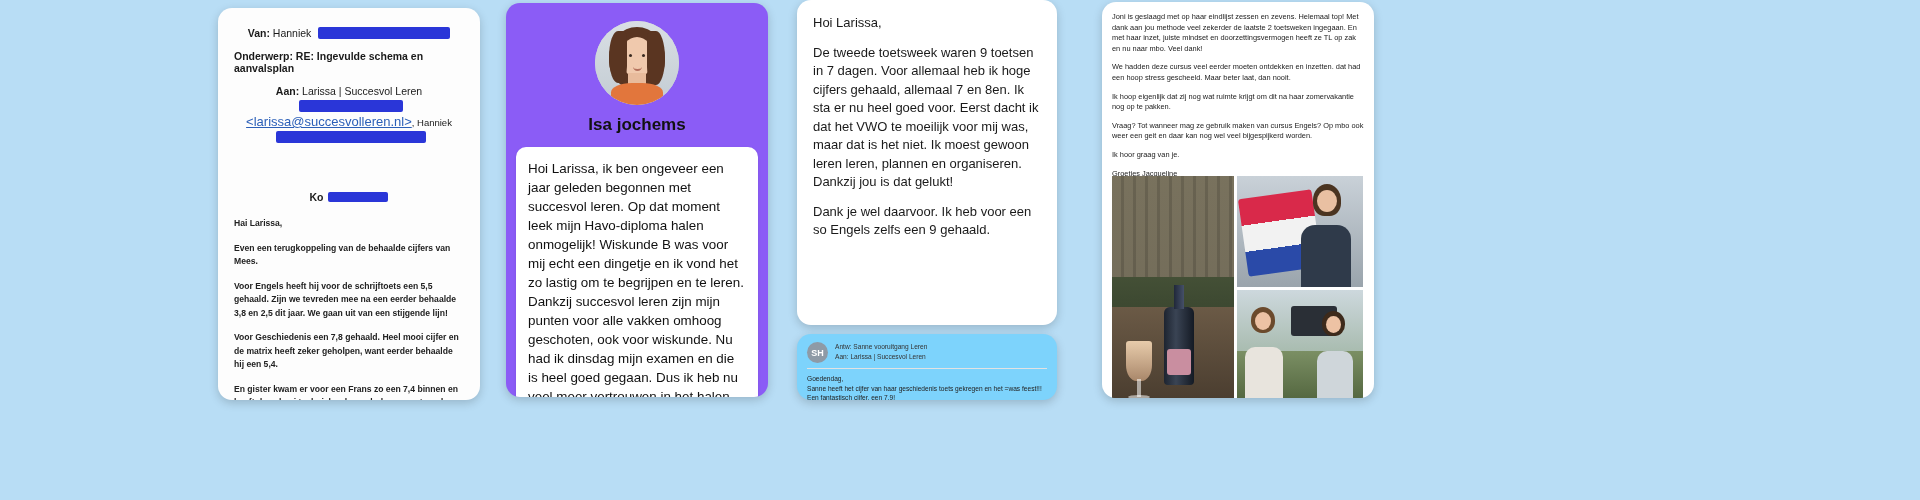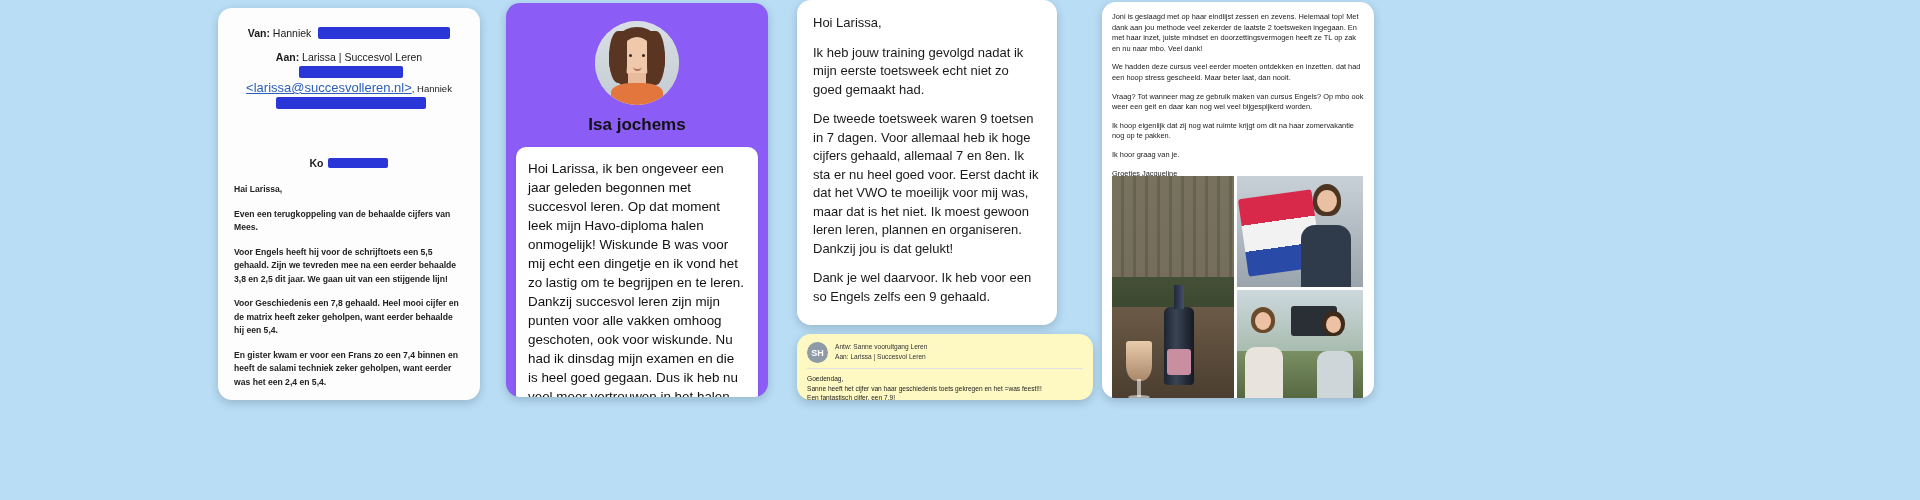--- a/index.html
+++ b/index.html
@@ -161,24 +161,24 @@
   #card-finn p {
     margin: 0 0 11px 0;
     font-size: 13px;
     line-height: 18.5px;
   }
 
   
   #card-sanne {
     left: 797px;
     top: 334px;
-    width: 296px;
+    width: 260px;
     height: 66px;
     padding: 8px 10px;
-    background: #fef9c3;
+    background: #7dd3fc;
   }
   #card-sanne .row { display: flex; gap: 7px; align-items: flex-start; }
   .av-initials {
     width: 21px; height: 21px; border-radius: 50%;
     background: #8e9aa6; color: #fff;
     font-size: 9px; font-weight: bold;
     display: flex; align-items: center; justify-content: center;
     flex: 0 0 auto;
   }
   #card-sanne .meta { font-size: 6.6px; line-height: 10px; color: #333; }
@@ -264,20 +264,24 @@
 
 <div class="stage">
 
   <div class="card" id="card-email">
     <div class="hdr-line">
       <span class="lbl">Van:</span>
       <span>Hanniek</span>
       <span class="redact thick" style="width:132px;margin-left:4px;"></span>
     </div>
 
+    <div class="subject">
+      <span class="lbl">Onderwerp:</span>
+      <span>RE: Ingevulde schema en aanvalsplan</span>
+    </div>
 
     <div class="hdr-line">
       <span class="lbl">Aan:</span>
       <span>Larissa | Succesvol Leren</span>
       <span class="redact thick" style="width:104px;margin-left:4px;"></span>
       <br>
       <span class="mail-link">&lt;larissa@succesvolleren.nl&gt;</span><span style="font-size:9.5px;">, Hanniek</span>
       <span class="redact thick" style="width:150px;margin-left:4px;"></span>
     </div>
 
@@ -313,21 +317,20 @@
     </div>
     <div class="name">Isa jochems</div>
     <div class="quote-box">
       <p>Hoi Larissa, ik ben ongeveer een jaar geleden begonnen met succesvol leren. Op dat moment leek mijn Havo-diploma halen onmogelijk! Wiskunde B was voor mij echt een dingetje en ik vond het zo lastig om te begrijpen en te leren. Dankzij succesvol leren zijn mijn punten voor alle vakken omhoog geschoten, ook voor wiskunde. Nu had ik dinsdag mijn examen en die is heel goed gegaan. Dus ik heb nu veel meer vertrouwen in het halen van mijn Havo-diploma!!</p>
 
     </div>
   </div>
 
   <div class="card" id="card-finn">
     <p>Hoi Larissa,</p>
-    <p>Ik heb jouw training gevolgd nadat ik mijn eerste toetsweek echt niet zo goed gemaakt had.</p>
     <p>De tweede toetsweek waren 9 toetsen in 7 dagen. Voor allemaal heb ik hoge cijfers gehaald, allemaal 7 en 8en. Ik sta er nu heel goed voor. Eerst dacht ik dat het VWO te moeilijk voor mij was, maar dat is het niet. Ik moest gewoon leren leren, plannen en organiseren. Dankzij jou is dat gelukt!</p>
     <p>Dank je wel daarvoor. Ik heb voor een so Engels zelfs een 9 gehaald.</p>
 
   </div>
 
   <div class="card" id="card-sanne">
     <div class="row">
       <div class="av-initials">SH</div>
       <div class="meta">
         <div>Antw: Sanne vooruitgang Leren</div>
@@ -339,22 +342,22 @@
       <p>Goedendag,</p>
       <p>Sanne heeft het cijfer van haar geschiedenis toets gekregen en het =was feest!!!</p>
       <p>Een fantastisch cijfer, een 7,9!</p>
     </div>
   </div>
 
   <div class="card" id="card-jacq">
     <div class="body">
       <p>Joni is geslaagd met op haar eindlijst zessen en zevens. Helemaal top! Met dank aan jou methode veel zekerder de laatste 2 toetsweken ingegaan. En met haar inzet, juiste mindset en doorzettingsvermogen heeft ze TL op zak en nu naar mbo. Veel dank!</p>
       <p>We hadden deze cursus veel eerder moeten ontdekken en inzetten. dat had een hoop stress gescheeld. Maar beter laat, dan nooit.</p>
+      <p>Ik hoop eigenlijk dat zij nog wat ruimte krijgt om dit na haar zomervakantie nog op te pakken.</p>
       <p>Vraag? Tot wanneer mag ze gebruik maken van cursus Engels? Op mbo ook weer een geit en daar kan nog wel veel bijgespijkerd worden.</p>
-      <p>Ik hoop eigenlijk dat zij nog wat ruimte krijgt om dit na haar zomervakantie nog op te pakken.</p>
       <p>Ik hoor graag van je.</p>
       <p>Groetjes Jacqueline</p>
     </div>
     <div class="photos">
       <div class="photo photo-a">
         <div class="fence"></div>
           <div class="table"></div>
         <div class="bottle"></div>
           <div class="label"></div>
         <div class="glass"></div>

